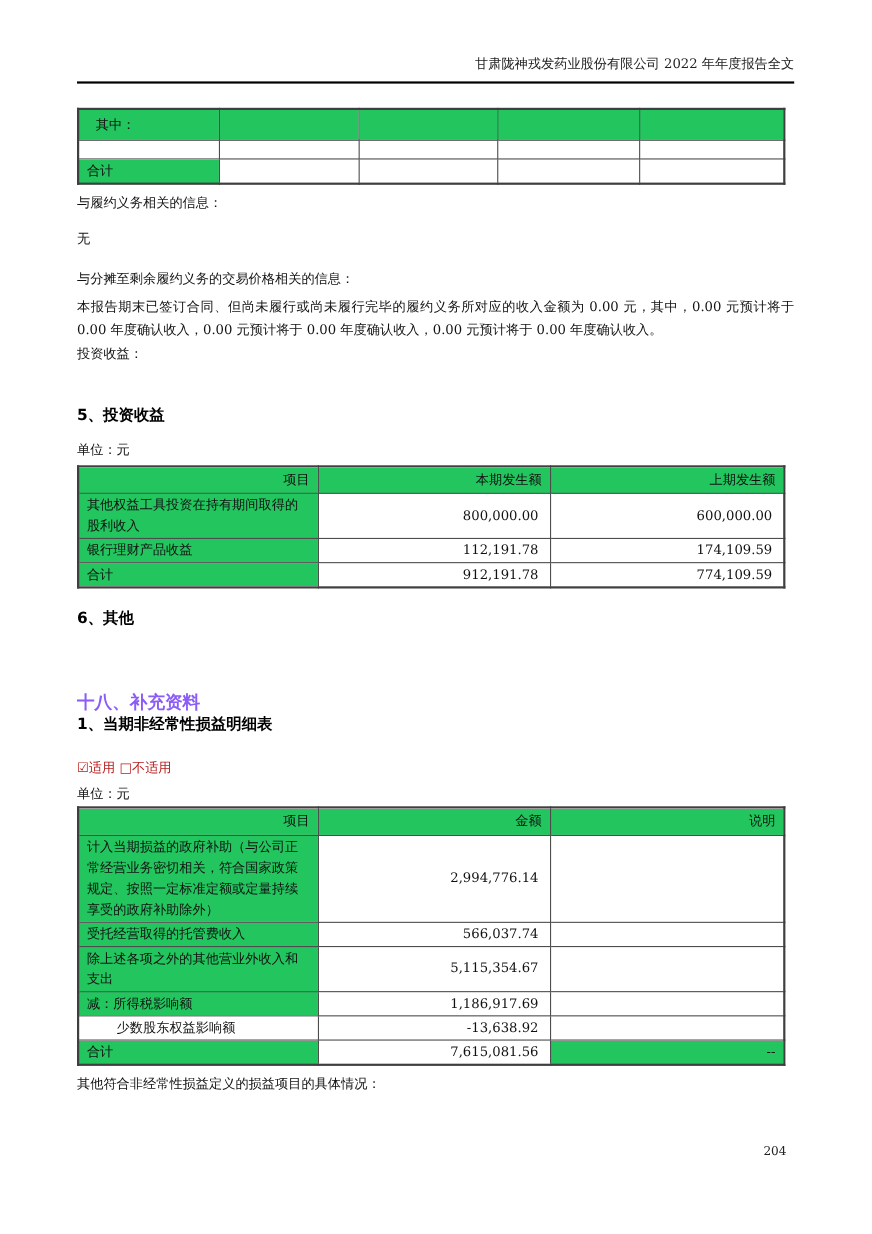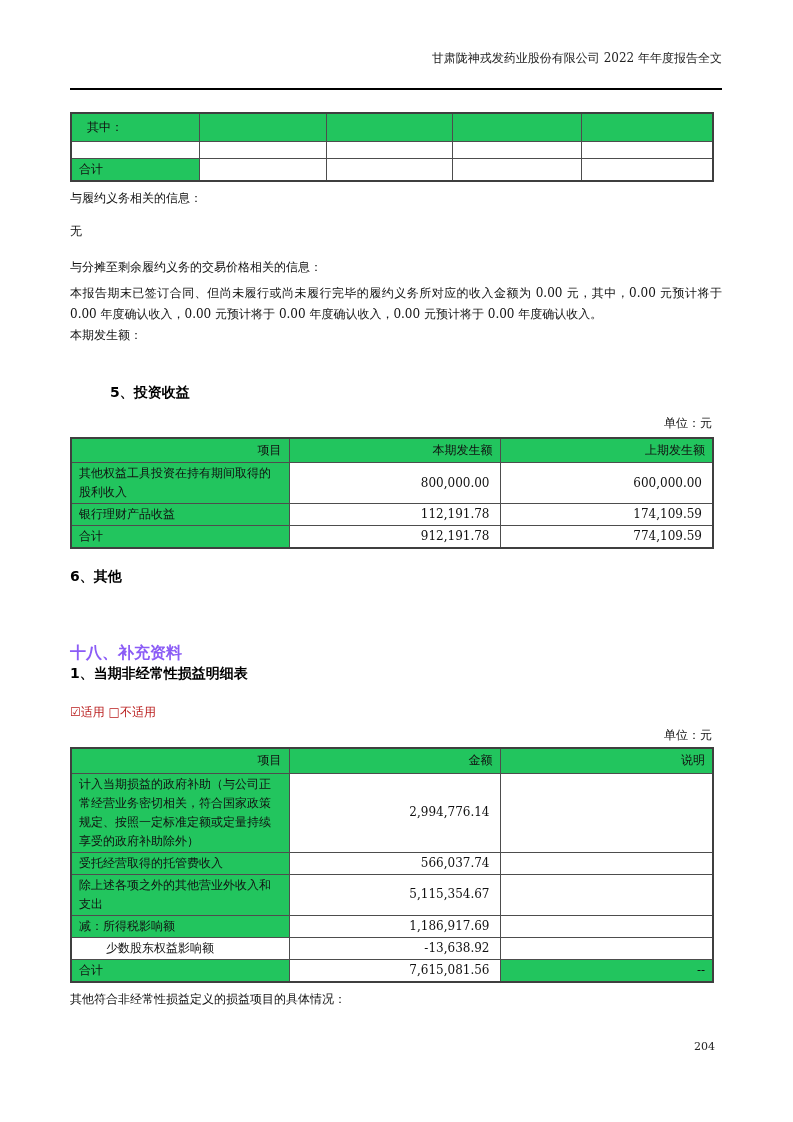--- a/index.html
+++ b/index.html
@@ -4,31 +4,31 @@
 <style>
   html,body{margin:0;padding:0;background:#ffffff;}
   body{
     width:793px;height:1122px;position:relative;overflow:hidden;
     font-family:"DejaVu Serif","Liberation Serif",serif;
     color:#111;-webkit-font-smoothing:antialiased;
   }
   .page{padding:0 71px 0 70px;}
   
   .doc-header{
-    padding-top:51px;padding-bottom:22px;border-bottom:2px solid #000;
+    padding-top:51px;padding-bottom:8px;border-bottom:2px solid #000;
     text-align:right;font-size:12px;line-height:15px;color:#222;
   }
   
   .tline{font-size:12px;line-height:17px;margin:0;color:#111;}
   .para{font-size:12px;line-height:21px;margin:0;color:#111;text-align:justify;}
   .h-num{font-family:"DejaVu Sans","Liberation Sans",sans-serif;font-weight:bold;
          font-size:14px;line-height:19px;margin:0;color:#000;}
   .h-big{font-family:"DejaVu Sans","Liberation Sans",sans-serif;font-weight:bold;
          font-size:16px;line-height:22px;margin:0;color:#8b5cf6;}
-  .unit{font-size:12px;line-height:17px;margin:0;text-align:right;width:642px;color:#111;}
+  .unit{font-size:12px;line-height:17px;margin:0;width:642px;color:#111;}
   
   table{border-collapse:collapse;table-layout:fixed;width:642px;
         border:2px solid #3f3f3f;}
   td{border:1px solid #4d4d4d;font-size:12px;line-height:19px;
      padding:1px 7px;vertical-align:middle;color:#111;
      overflow:hidden;}
   .shaded{background:#22c55e;}
   .c{text-align:right;}
   .r{text-align:right;padding-right:10px;}
   .indent1{padding-left:15px;}
@@ -36,21 +36,21 @@
   .checkline{font-size:12px;line-height:17px;margin:0;color:#b91c1c;}
   .checkline .box{font-family:"DejaVu Sans","Liberation Sans",sans-serif;}
   .page-number{position:absolute;top:1040px;right:78px;font-size:11px;color:#222;}
   
   .mt-t1{margin-top:22px;}
   .mt-info1{margin-top:8px;}
   .mt-none{margin-top:16px;}
   .mt-info2{margin-top:19px;}
   .mt-para{margin-top:7px;}
   .mt-other{margin-top:2px;}
-  .mt-s5{margin-top:39px;margin-left:40px;}
+  .mt-s5{margin-top:39px;}
   .mt-unit1{margin-top:13px;}
   .mt-t2{margin-top:5px;}
   .mt-s6{margin-top:18px;}
   .mt-s18{margin-top:56px;}
   .mt-s18-1{}
   .mt-check{margin-top:21px;}
   .mt-unit2{margin-top:6px;}
   .mt-t3{margin-top:3px;}
   .mt-foot{margin-top:8px;}
 </style>
@@ -93,21 +93,21 @@
       <td></td>
       <td></td>
     </tr>
   </tbody>
     </table>
 
   <p class="tline mt-info1">与履约义务相关的信息：</p>
   <p class="tline mt-none">无</p>
   <p class="tline mt-info2">与分摊至剩余履约义务的交易价格相关的信息：</p>
   <p class="para mt-para">本报告期末已签订合同、但尚未履行或尚未履行完毕的履约义务所对应的收入金额为 0.00 元，其中，0.00 元预计将于 0.00 年度确认收入，0.00 元预计将于 0.00 年度确认收入，0.00 元预计将于 0.00 年度确认收入。</p>
-  <p class="tline mt-other">本期发生额：</p>
+  <p class="tline mt-other">投资收益：</p>
 
   <h3 class="h-num mt-s5">5、投资收益</h3>
   <p class="unit mt-unit1">单位：元</p>
 
   <table class="mt-t2">
     <colgroup>
         <col style="width:218px">
         <col style="width:211px">
         <col style="width:213px">
       </colgroup>

